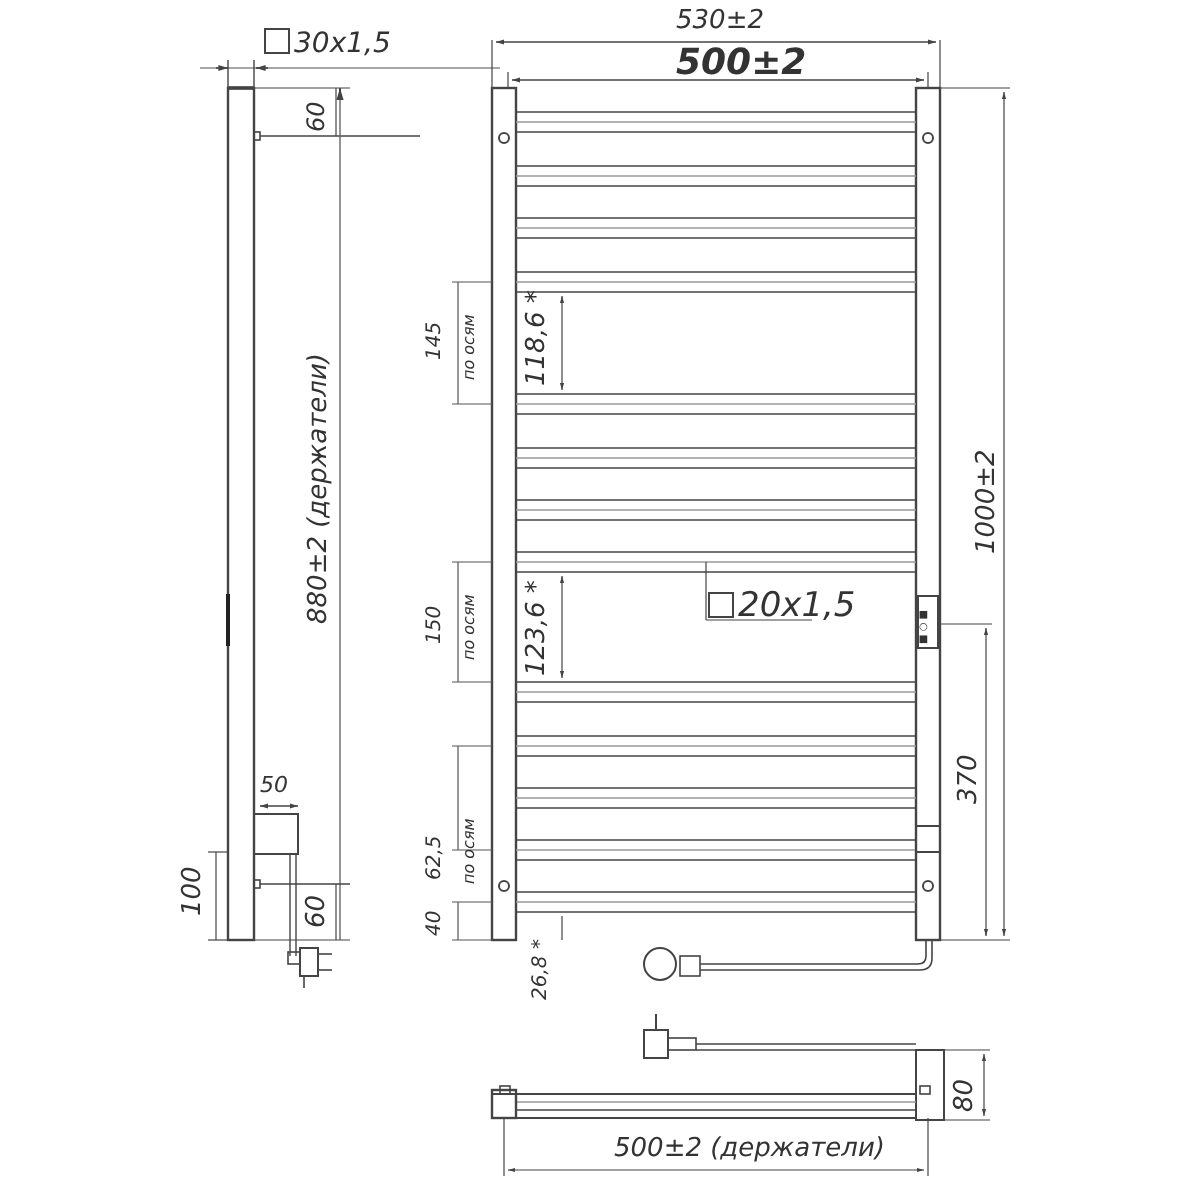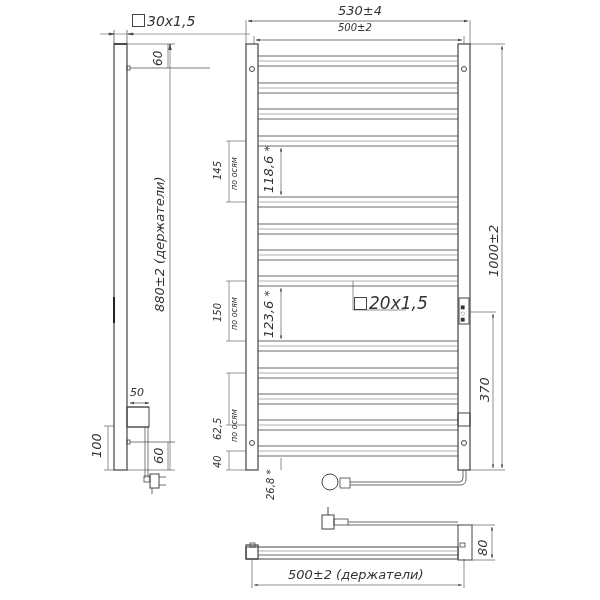--- a/index.html
+++ b/index.html
@@ -195,32 +195,32 @@
     </g>
   </svg>
 
   <div class="lbl" style="left:132px;top:14px;font-size:14px;"><span class="sq"></span><span>30x1,5</span></div>
   <div class="lbl rot" style="left:152px;top:66px;font-size:12px;">60</div>
   <div class="lbl rot" style="left:153px;top:312px;font-size:13px;">880±2 (держатели)</div>
   <div class="lbl" style="left:130px;top:387px;font-size:11px;text-align:right;">50</div>
   <div class="lbl rot" style="left:90px;top:458px;font-size:13px;">100</div>
   <div class="lbl rot" style="left:152px;top:464px;font-size:13px;">60</div>
 
-  <div class="lbl" style="left:338px;top:4px;font-size:13px;">530±4</div>
-  <div class="lbl" style="left:338px;top:23px;font-size:10px;">500±2</div>
+  <div class="lbl" style="left:338px;top:4px;font-size:13px;">530±2</div>
+  <div class="lbl" style="left:338px;top:23px;font-size:18px;font-weight:bold;">500±2</div>
   <div class="lbl rot" style="left:213px;top:180px;font-size:10px;">145</div>
   <div class="lbl rot" style="left:231px;top:190px;font-size:8px;">по осям</div>
   <div class="lbl rot" style="left:262px;top:193px;font-size:13px;">118,6 *</div>
   <div class="lbl rot" style="left:213px;top:322px;font-size:10px;">150</div>
   <div class="lbl rot" style="left:231px;top:330px;font-size:8px;">по осям</div>
   <div class="lbl rot" style="left:262px;top:338px;font-size:13px;">123,6 *</div>
   <div class="lbl" style="left:354px;top:295px;font-size:17px;"><span class="sq"></span><span>20x1,5</span></div>
   <div class="lbl rot" style="left:213px;top:440px;font-size:10px;">62,5</div>
   <div class="lbl rot" style="left:231px;top:442px;font-size:8px;">по осям</div>
   <div class="lbl rot" style="left:213px;top:468px;font-size:10px;">40</div>
   <div class="lbl rot" style="left:266px;top:500px;font-size:10px;">26,8 *</div>
   <div class="lbl rot" style="left:460px;top:322px;font-size:5px;">■ ○ ■</div>
   <div class="lbl rot" style="left:478px;top:402px;font-size:13px;">370</div>
   <div class="lbl rot" style="left:487px;top:277px;font-size:13px;">1000±2</div>
 
-  <div class="lbl" style="left:288px;top:568px;font-size:13px;">500±2 (держатели)</div>
+  <div class="lbl" style="left:307px;top:568px;font-size:13px;">500±2 (держатели)</div>
   <div class="lbl rot" style="left:476px;top:556px;font-size:13px;">80</div>
 </div>
 
 </body></html>

